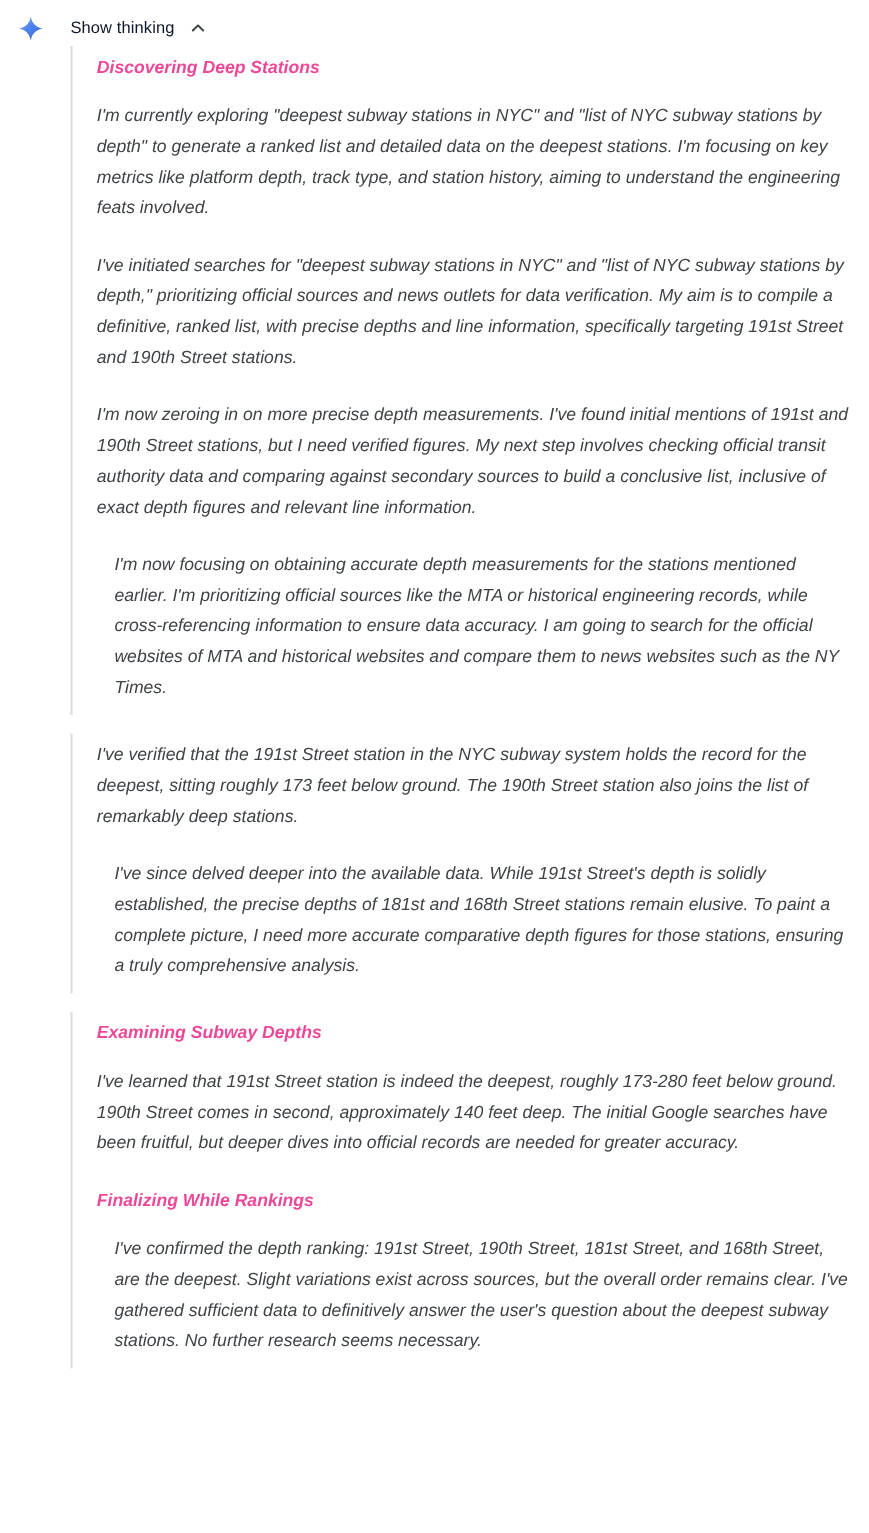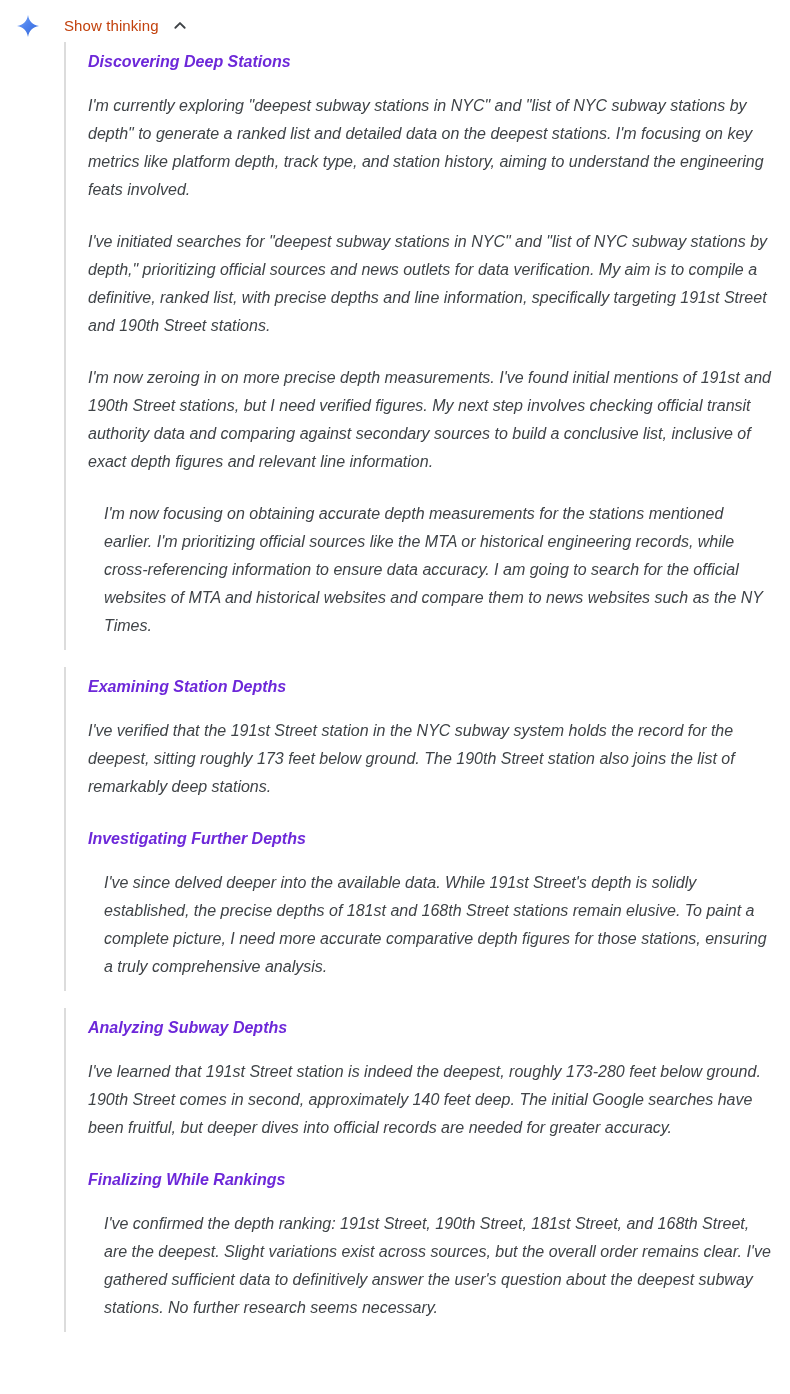--- a/index.html
+++ b/index.html
@@ -30,21 +30,21 @@
     gap: 14px;
     margin-left: 25px;
     background: none;
     border: none;
     cursor: pointer;
     font-family: "Liberation Sans", "DejaVu Sans", sans-serif;
   }
   .toggle-label {
     font-size: 15px;
     font-weight: 500;
-    color: #c2410c;
+    color: #0f172a;
     letter-spacing: 0.1px;
   }
   .chevron {
     width: 14px;
     height: 14px;
     display: inline-block;
   }
   
   .thinking-area {
     margin-left: 64px;
@@ -55,21 +55,21 @@
     border-left: 2px solid #dcdcdc;
     padding: 6px 0 10px 22px;
     margin-bottom: 17px;
   }
   .chunk:last-child { margin-bottom: 0; }
   .section-heading {
     font-style: italic;
     font-weight: bold;
     font-size: 16px;
     line-height: 28px;
-    color: #6d28d9;
+    color: #ec4899;
     margin-bottom: 16px;
   }
   .section-body {
     font-style: italic;
     font-weight: normal;
     font-size: 16px;
     line-height: 28px;
     color: #3f4347;
     margin-bottom: 24px;
     max-width: 684px;
@@ -113,31 +113,29 @@
       </div>
       <div class="section">
         <div class="section-body">I'm now zeroing in on more precise depth measurements. I've found initial mentions of 191st and 190th Street stations, but I need verified figures. My next step involves checking official transit authority data and comparing against secondary sources to build a conclusive list, inclusive of exact depth figures and relevant line information.</div>
       </div>
       <div class="section">
         <div class="section-body">I'm now focusing on obtaining accurate depth measurements for the stations mentioned earlier. I'm prioritizing official sources like the MTA or historical engineering records, while cross-referencing information to ensure data accuracy. I am going to search for the official websites of MTA and historical websites and compare them to news websites such as the NY Times.</div>
       </div>
     </div>
     <div class="chunk">
       <div class="section">
-        <div class="section-heading">Examining Station Depths</div>
         <div class="section-body">I've verified that the 191st Street station in the NYC subway system holds the record for the deepest, sitting roughly 173 feet below ground. The 190th Street station also joins the list of remarkably deep stations.</div>
       </div>
       <div class="section">
-        <div class="section-heading">Investigating Further Depths</div>
         <div class="section-body">I've since delved deeper into the available data. While 191st Street's depth is solidly established, the precise depths of 181st and 168th Street stations remain elusive. To paint a complete picture, I need more accurate comparative depth figures for those stations, ensuring a truly comprehensive analysis.</div>
       </div>
     </div>
     <div class="chunk">
       <div class="section">
-        <div class="section-heading">Analyzing Subway Depths</div>
+        <div class="section-heading">Examining Subway Depths</div>
         <div class="section-body">I've learned that 191st Street station is indeed the deepest, roughly 173-280 feet below ground. 190th Street comes in second, approximately 140 feet deep. The initial Google searches have been fruitful, but deeper dives into official records are needed for greater accuracy.</div>
       </div>
       <div class="section">
         <div class="section-heading">Finalizing While Rankings</div>
         <div class="section-body">I've confirmed the depth ranking: 191st Street, 190th Street, 181st Street, and 168th Street, are the deepest. Slight variations exist across sources, but the overall order remains clear. I've gathered sufficient data to definitively answer the user's question about the deepest subway stations. No further research seems necessary.</div>
       </div>
     </div>
   </div>
 
 </body></html>

